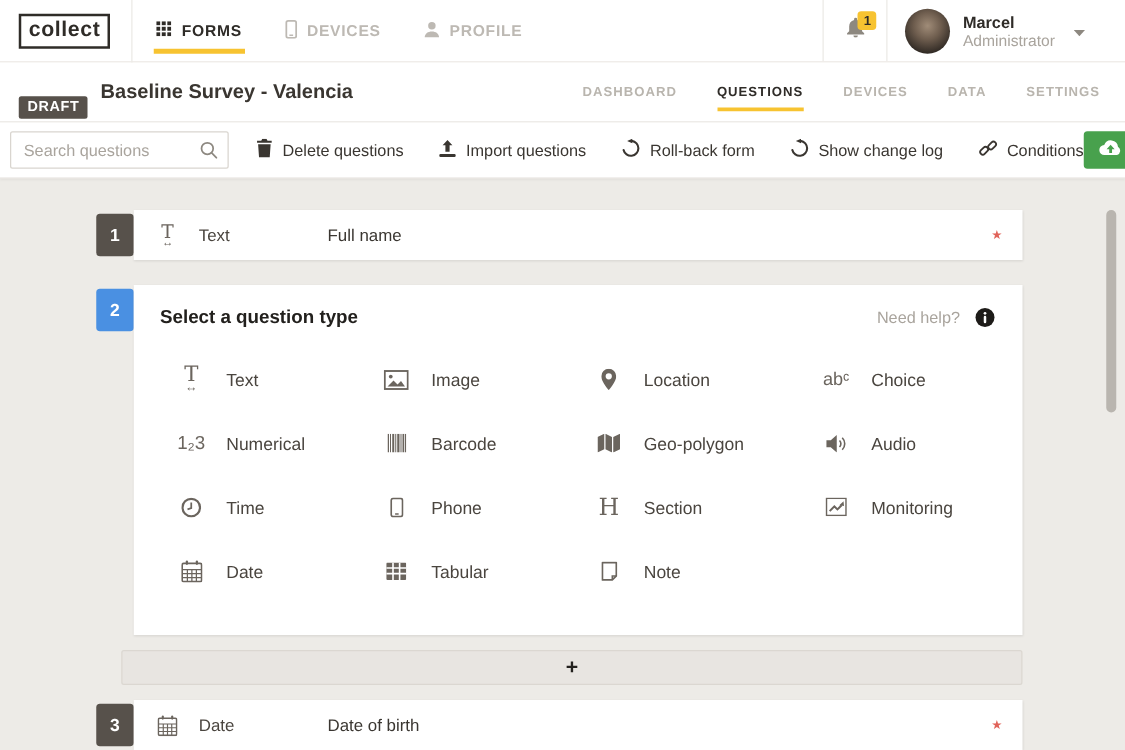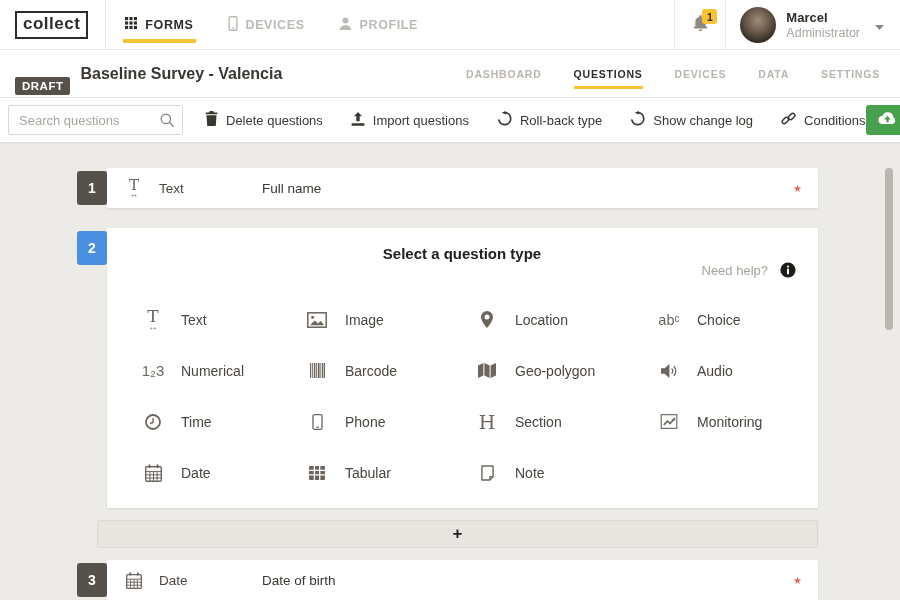--- a/index.html
+++ b/index.html
@@ -19,21 +19,21 @@
   .nav-item.active { color:#2f2c28; }
   .nav-item.active::after { content:""; position:absolute; left:0; right:0; bottom:6px;
               height:4px; background:#F7C331; }
   .navbar-right { margin-left:auto; display:flex; align-items:center; height:100%; }
   .bell-wrap { width:52px; height:100%; display:flex; align-items:center; justify-content:center;
               position:relative; border-left:1px solid #eceae6; border-right:1px solid #eceae6;
               color:#8d8880; cursor:pointer; }
   .bell-badge { position:absolute; top:9px; right:8px; background:#F7C331; color:#2f2c28;
               font-size:10.5px; font-weight:bold; min-width:15px; height:15px; border-radius:3px;
               display:flex; align-items:center; justify-content:center; padding:0 3px; }
-  .user-menu { display:flex; align-items:center; gap:10px; padding:0 16px 0 14px; cursor:pointer; }
+  .user-menu { display:flex; align-items:center; gap:10px; padding:0 32px 0 14px; cursor:pointer; }
   .avatar { width:36px; height:36px; border-radius:50%;
             background:radial-gradient(circle at 50% 38%, #a08c78 0%, #6e5d4e 38%, #2e2823 78%); }
   .user-name { font-size:13px; font-weight:bold; color:#2f2c28; }
   .user-role { font-size:12.5px; color:#a9a49d; margin-top:1px; }
   .caret { color:#8d8880; margin-left:5px; }
 
   
   .form-header { height:48px; background:#fff; display:flex; align-items:center;
                  padding:0 20px 0 15px; border-bottom:1px solid #e9e6e2; }
   .draft-badge { background:#57514B; color:#fff; font-size:11.5px; font-weight:bold;
@@ -77,21 +77,21 @@
   .q-card { flex:1; height:40px; background:#fff; box-shadow:0 1px 2px rgba(0,0,0,.1);
             display:flex; align-items:center; padding:0 16px 0 14px; cursor:pointer; }
   .q-type { display:flex; align-items:center; gap:12px; width:141px; color:#4a453f; flex:none; }
   .q-type-label { font-size:13.5px; }
   .q-value { font-size:13.5px; color:#3a3631; }
   .q-required { margin-left:auto; color:#E0635A; font-size:10px; }
 
   .picker-row { display:flex; margin-top:20px; }
   .picker-row .q-badge { align-self:flex-start; margin-top:3px; }
   .picker-card { flex:1; height:280px; background:#fff; box-shadow:0 1px 2px rgba(0,0,0,.1); }
-  .picker-head { display:flex; align-items:center; padding:17px 22px 0 21px;flex-direction:column; }
+  .picker-head { display:flex; align-items:center; padding:17px 22px 0 21px; }
   .picker-title { font-size:15px; font-weight:bold; color:#22201d; }
   .picker-help { margin-left:auto; display:flex; align-items:center; gap:12px;
                  color:#a9a49d; font-size:13px; }
   .help-info { display:flex; cursor:pointer; }
 
   .type-grid { display:grid; grid-template-columns:164px 170px 182px 1fr;
                grid-auto-rows:51px; align-items:center; padding:16px 0 0 33px; }
   .type-cell { display:flex; align-items:center; gap:15px; cursor:pointer; }
   .t-icon { width:26px; display:flex; align-items:center; justify-content:center;
             color:#6b655e; flex:none; }
@@ -220,21 +220,21 @@
     </span>
     <span>Import questions</span>
   </button>
   <button class="tb-btn">
     <span>
       <svg viewBox="0 0 16 16" width="15" height="15">
           <path d="M9 1.8 A6.4 6.4 0 1 1 2 9.6" fill="none" stroke="currentColor" stroke-width="1.8" stroke-linecap="round"></path>
           <path d="M9.4 0 L9.4 3.8 L5 1.9 Z" fill="currentColor"></path>
         </svg>
     </span>
-    <span>Roll-back type</span>
+    <span>Roll-back form</span>
   </button>
   <button class="tb-btn">
     <span>
       <svg viewBox="0 0 16 16" width="15" height="15">
           <path d="M9 1.8 A6.4 6.4 0 1 1 2 9.6" fill="none" stroke="currentColor" stroke-width="1.8" stroke-linecap="round"></path>
           <path d="M9.4 0 L9.4 3.8 L5 1.9 Z" fill="currentColor"></path>
         </svg>
     </span>
     <span>Show change log</span>
   </button>

